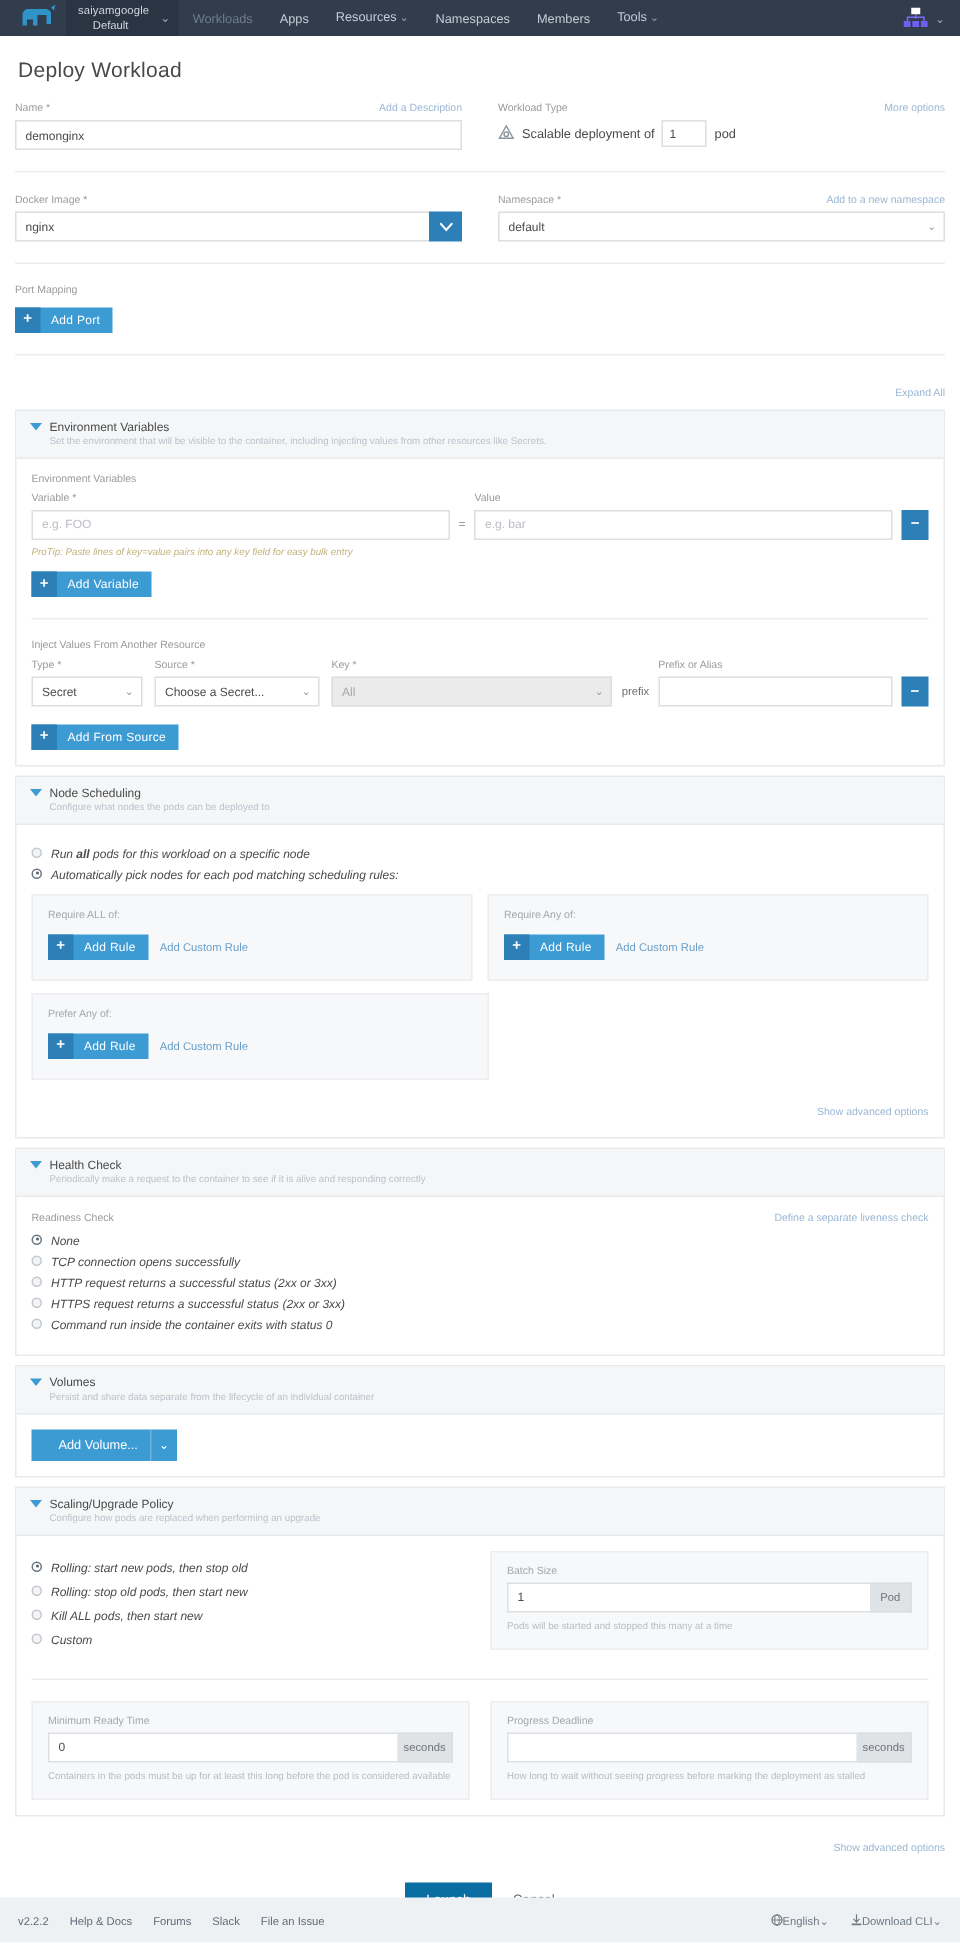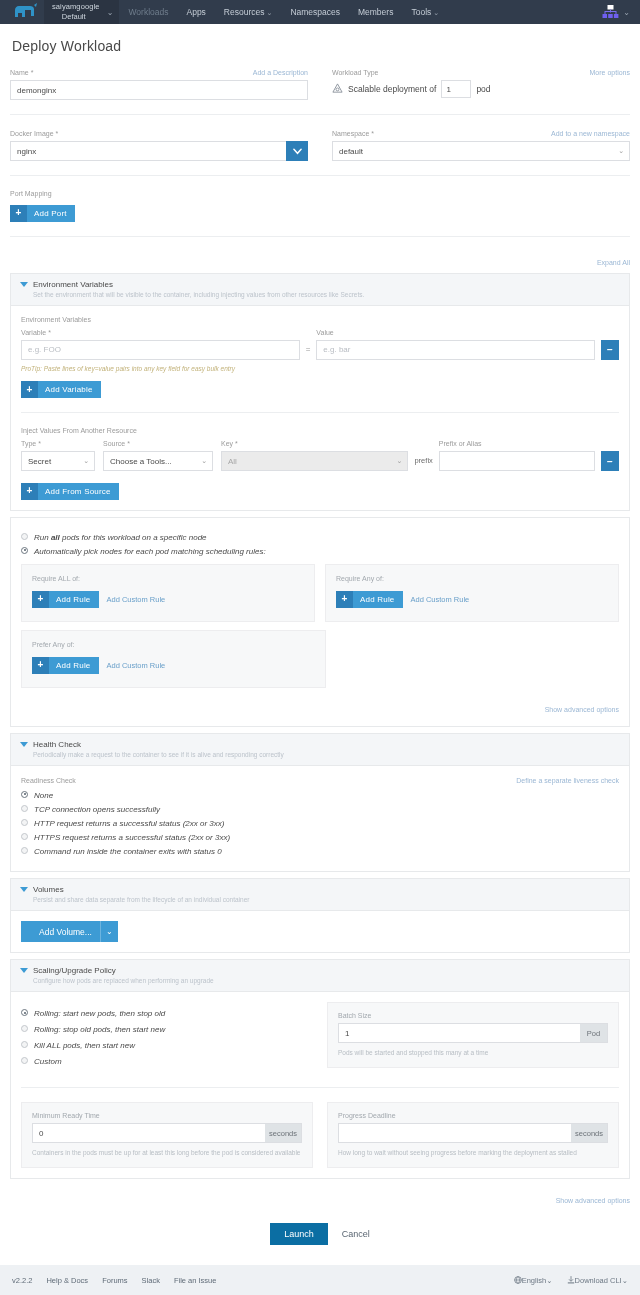--- a/index.html
+++ b/index.html
@@ -403,21 +403,21 @@
             <span>Secret</span>
             <span class="chev">⌄</span>
           </div>
         </div>
         <div style="width:8px"></div>
         <div style="width:110px;">
           <div class="field-label">
             <span><span>Source</span> <span class="req">*</span></span>
           </div>
           <div class="sel">
-            <span>Choose a Tools...</span>
+            <span>Choose a Secret...</span>
             <span class="chev">⌄</span>
           </div>
         </div>
         <div style="width:8px"></div>
         <div style="flex:1.2;min-width:0;">
           <div class="field-label">
             <span><span>Key</span> <span class="req">*</span></span>
           </div>
           <div class="sel disabled">
             <span>All</span>
@@ -438,20 +438,25 @@
       <div style="margin-top:9px;">
         <button class="btn">
           <span class="plus">+</span>
             <span>Add From Source</span>
         </button>
       </div>
     </div>
   </div>
 
   <div class="accordion" style="margin-top:6px;">
+    <div class="acc-head">
+      <span class="tri"></span>
+      <div class="acc-title">Node Scheduling</div>
+      <div class="acc-sub">Configure what nodes the pods can be deployed to</div>
+    </div>
     <div class="acc-body">
       <div class="radio-line">
         <span class="radio"></span>
         <span><span>Run </span><b>all</b><span> pods for this workload on a specific node</span></span>
       </div>
       <div class="radio-line">
         <span class="radio checked"></span>
         <span>Automatically pick nodes for each pod matching scheduling rules:</span>
       </div>
 

